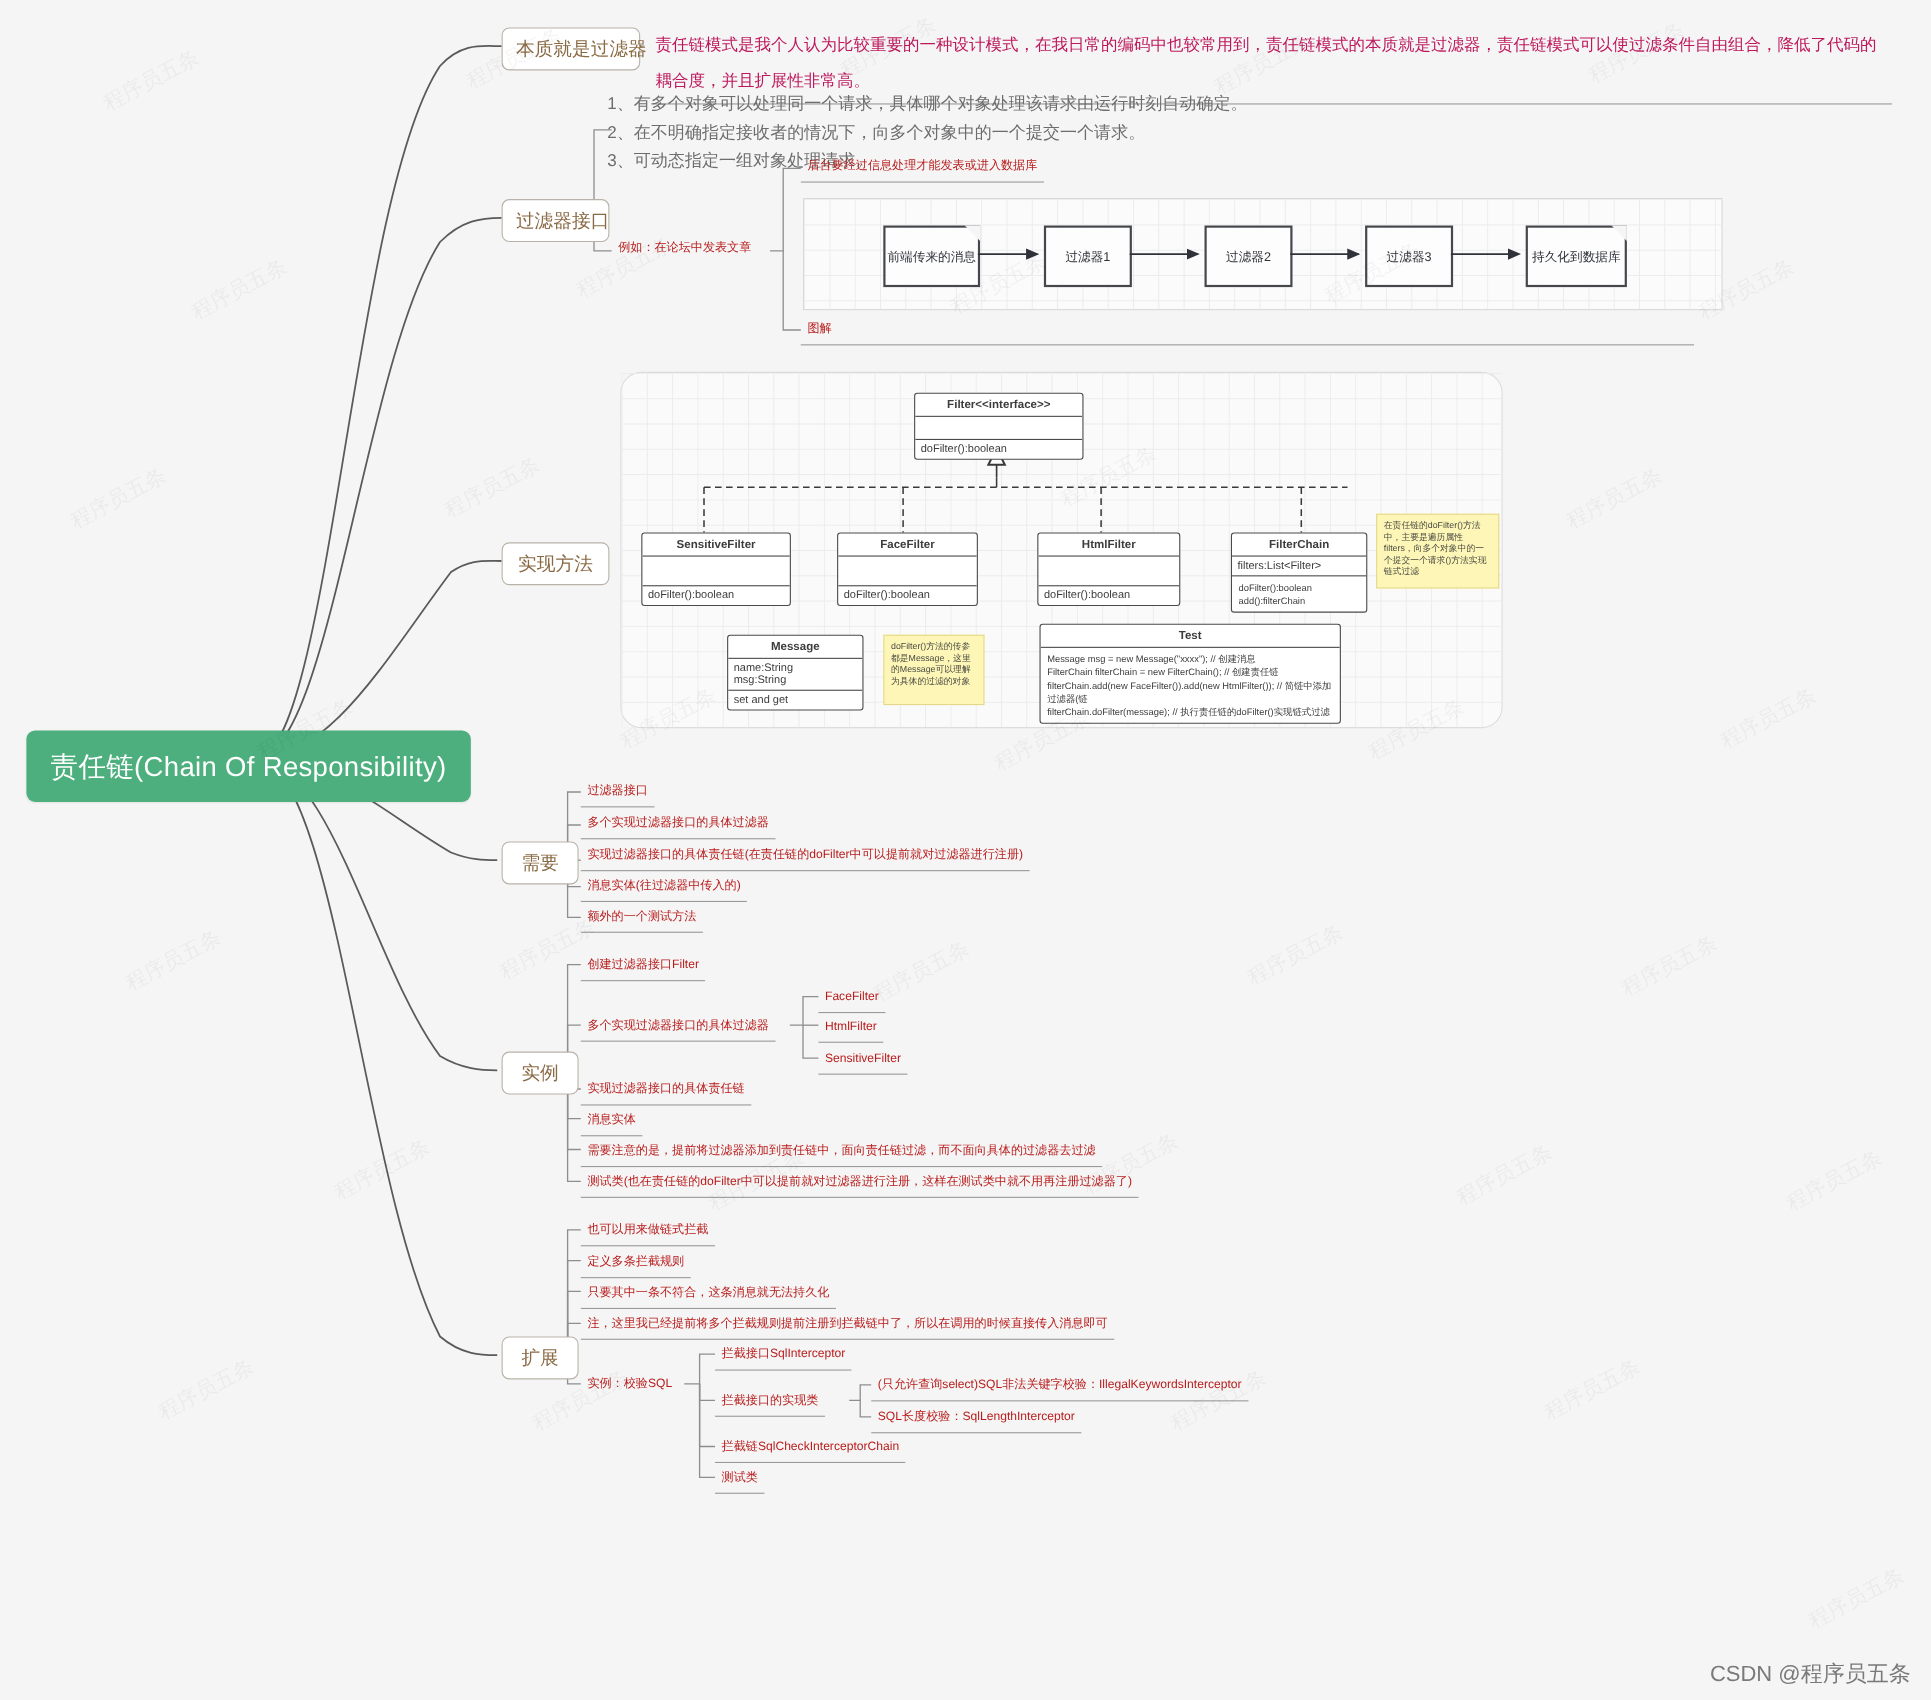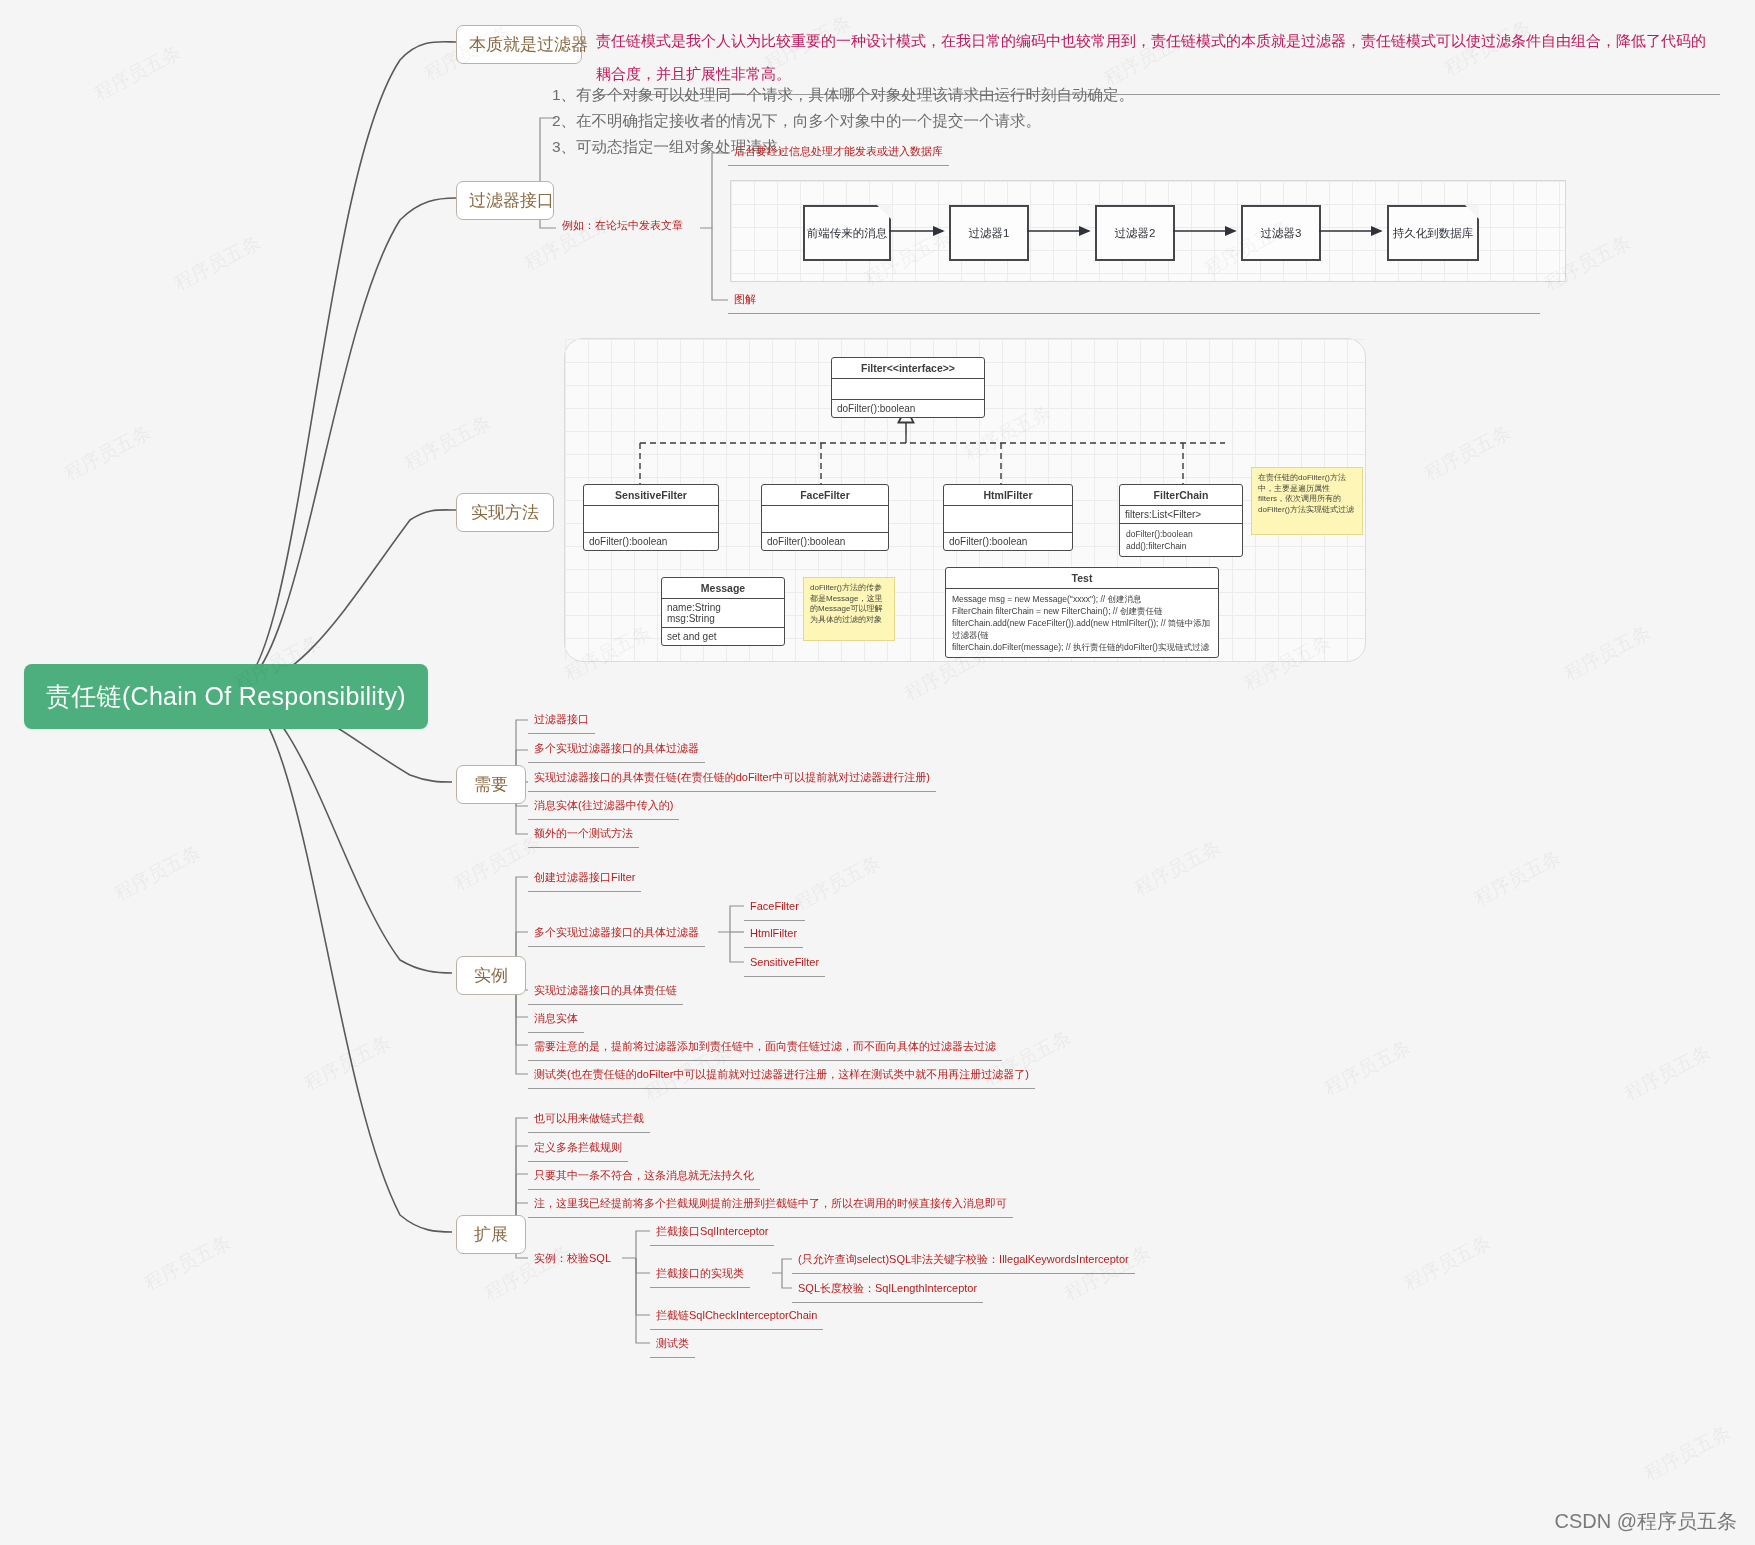--- a/index.html
+++ b/index.html
@@ -291,21 +291,21 @@
       <div class="sec" style="height:20px;"></div>
       <div class="sec">doFilter():boolean</div>
     </div>
     <div class="ucls" style="left:554px;top:145px;width:122px;">
       <div class="ttl">FilterChain</div>
       <div class="sec">filters:List&lt;Filter&gt;</div>
       <div class="sec code" style="white-space:pre-line;">doFilter():boolean
 add():filterChain</div>
     </div>
 
-    <div class="note" style="left:686px;top:128px;width:98px;height:56px;">在责任链的doFilter()方法中，主要是遍历属性filters，依次调用所有的doFilter()方法实现链式过滤</div>
+    <div class="note" style="left:686px;top:128px;width:98px;height:56px;">在责任链的doFilter()方法中，主要是遍历属性filters，向多个对象中的一个提交一个请求()方法实现链式过滤</div>
 
     <div class="ucls" style="left:96px;top:238px;width:122px;">
       <div class="ttl">Message</div>
       <div class="sec" style="white-space:pre-line;">name:String
 msg:String</div>
       <div class="sec">set and get</div>
     </div>
 
     <div class="note" style="left:238px;top:238px;width:78px;height:52px;">doFilter()方法的传参都是Message，这里的Message可以理解为具体的过滤的对象</div>
 

